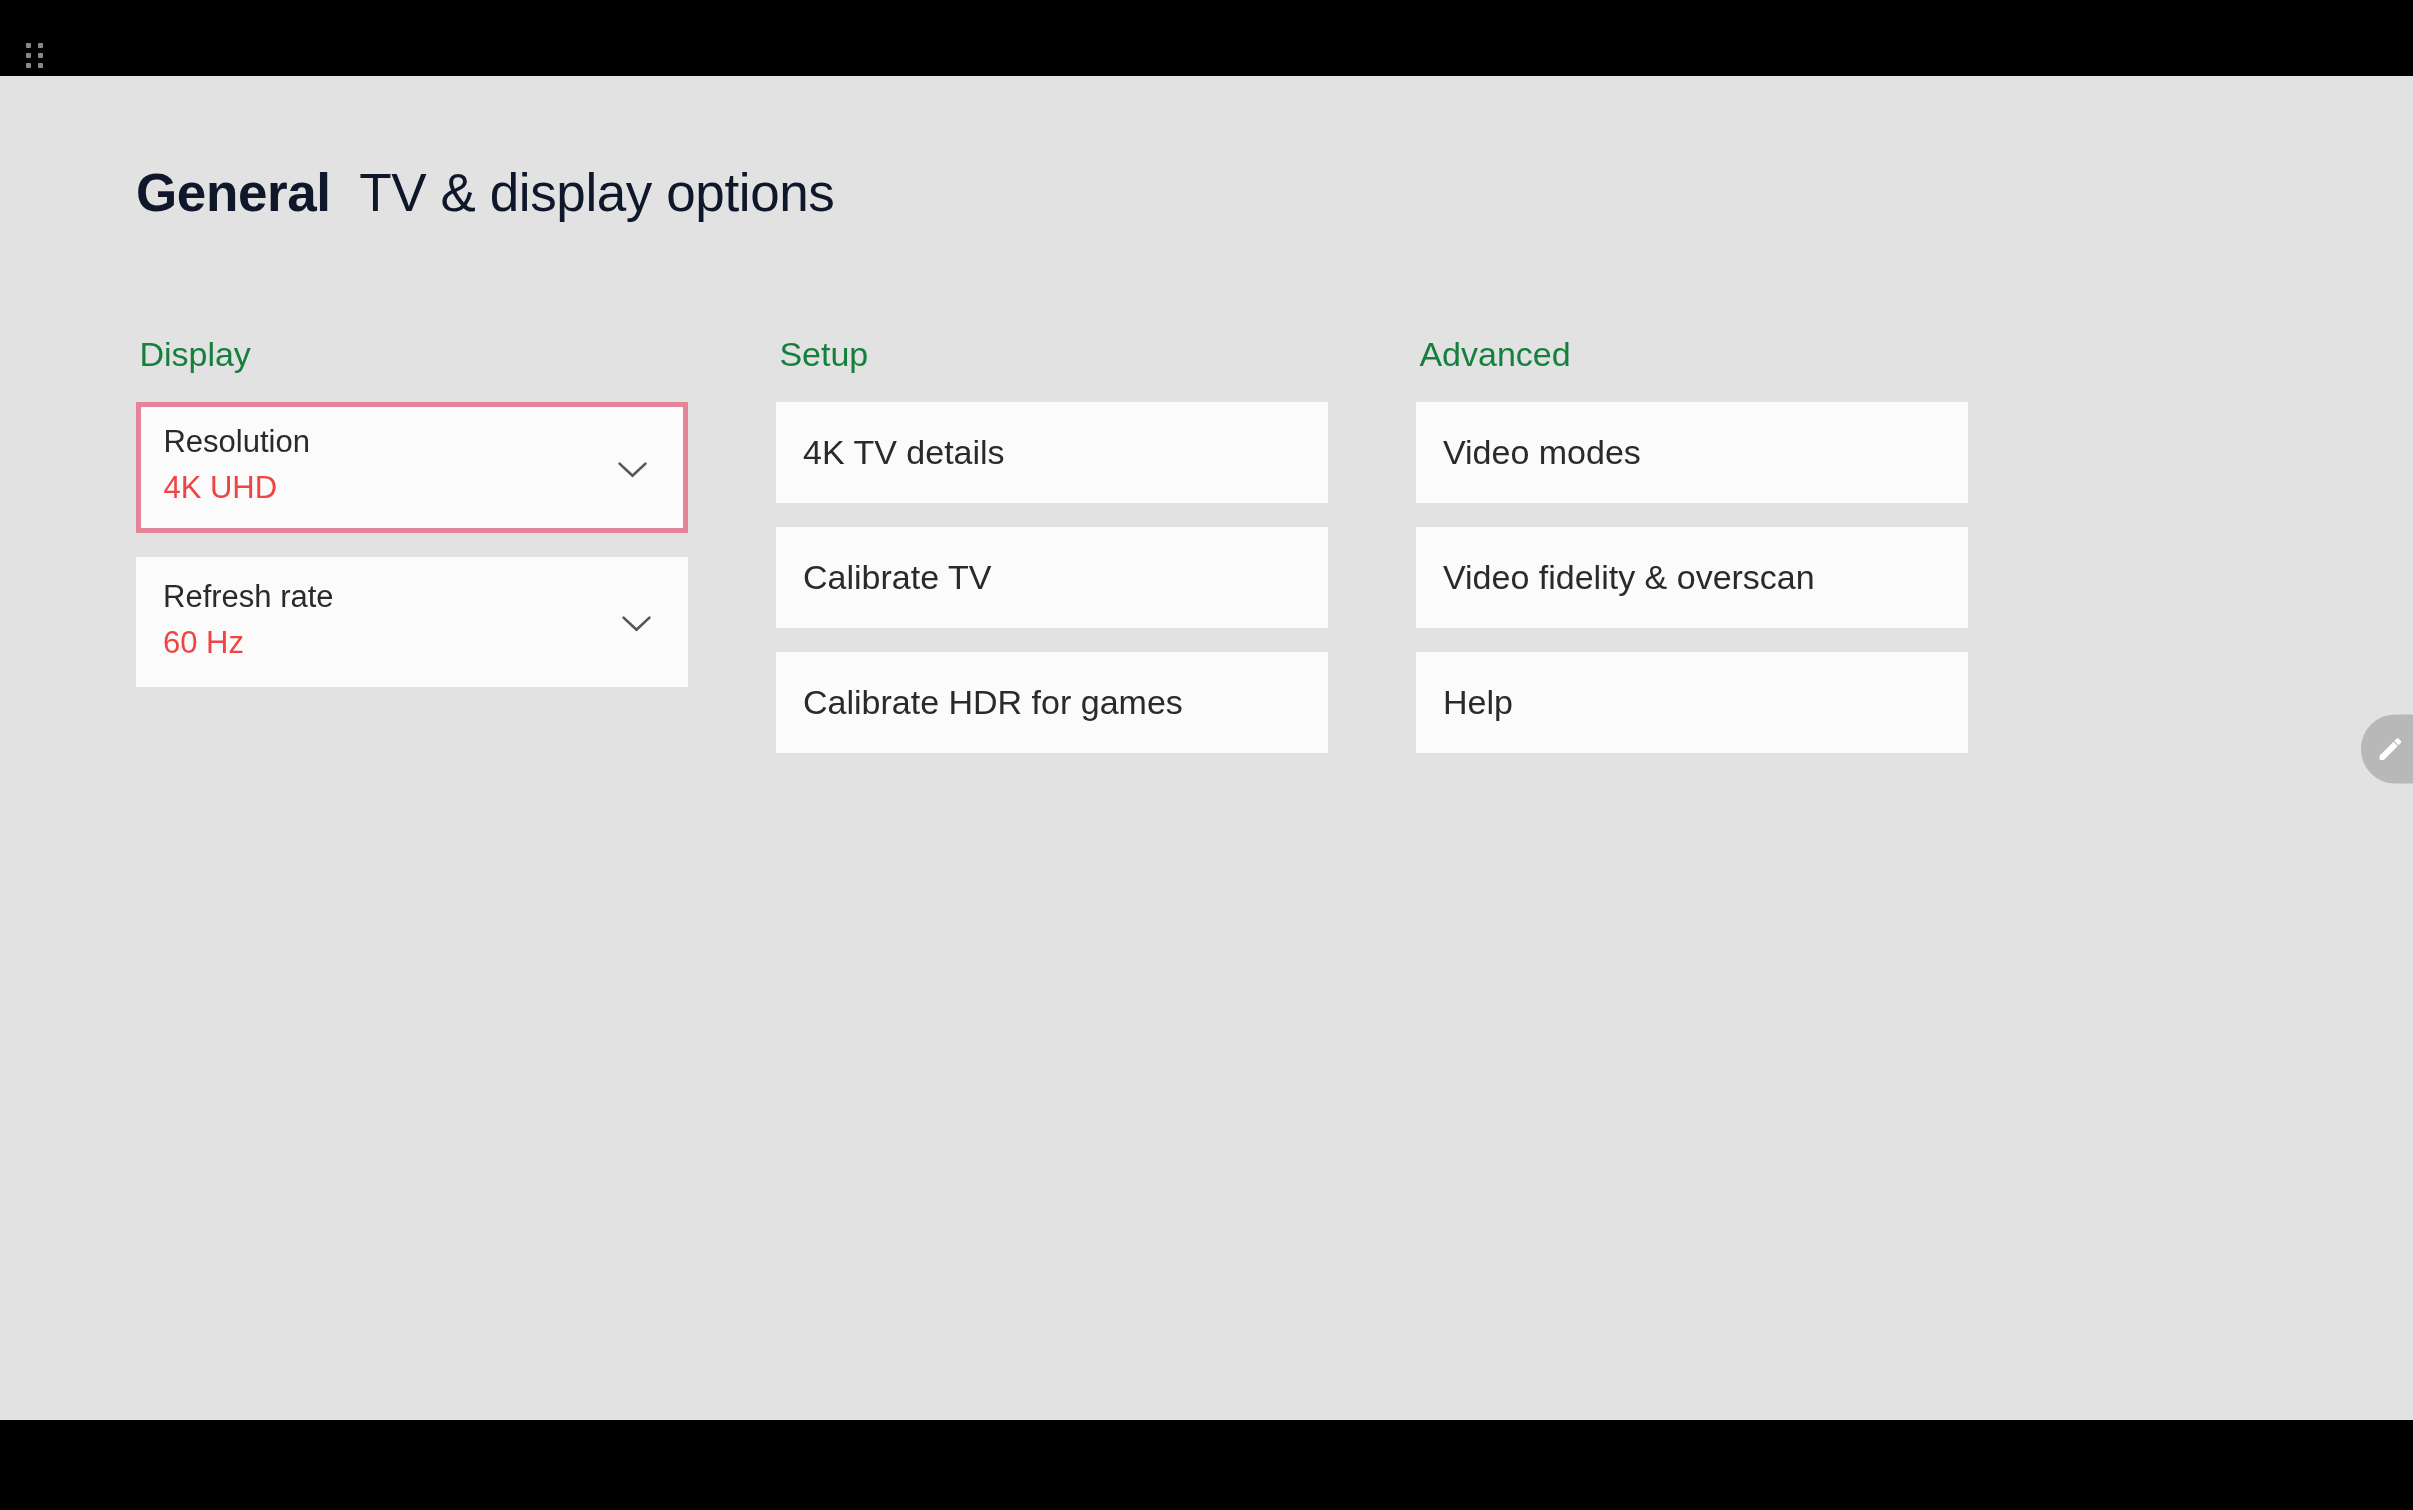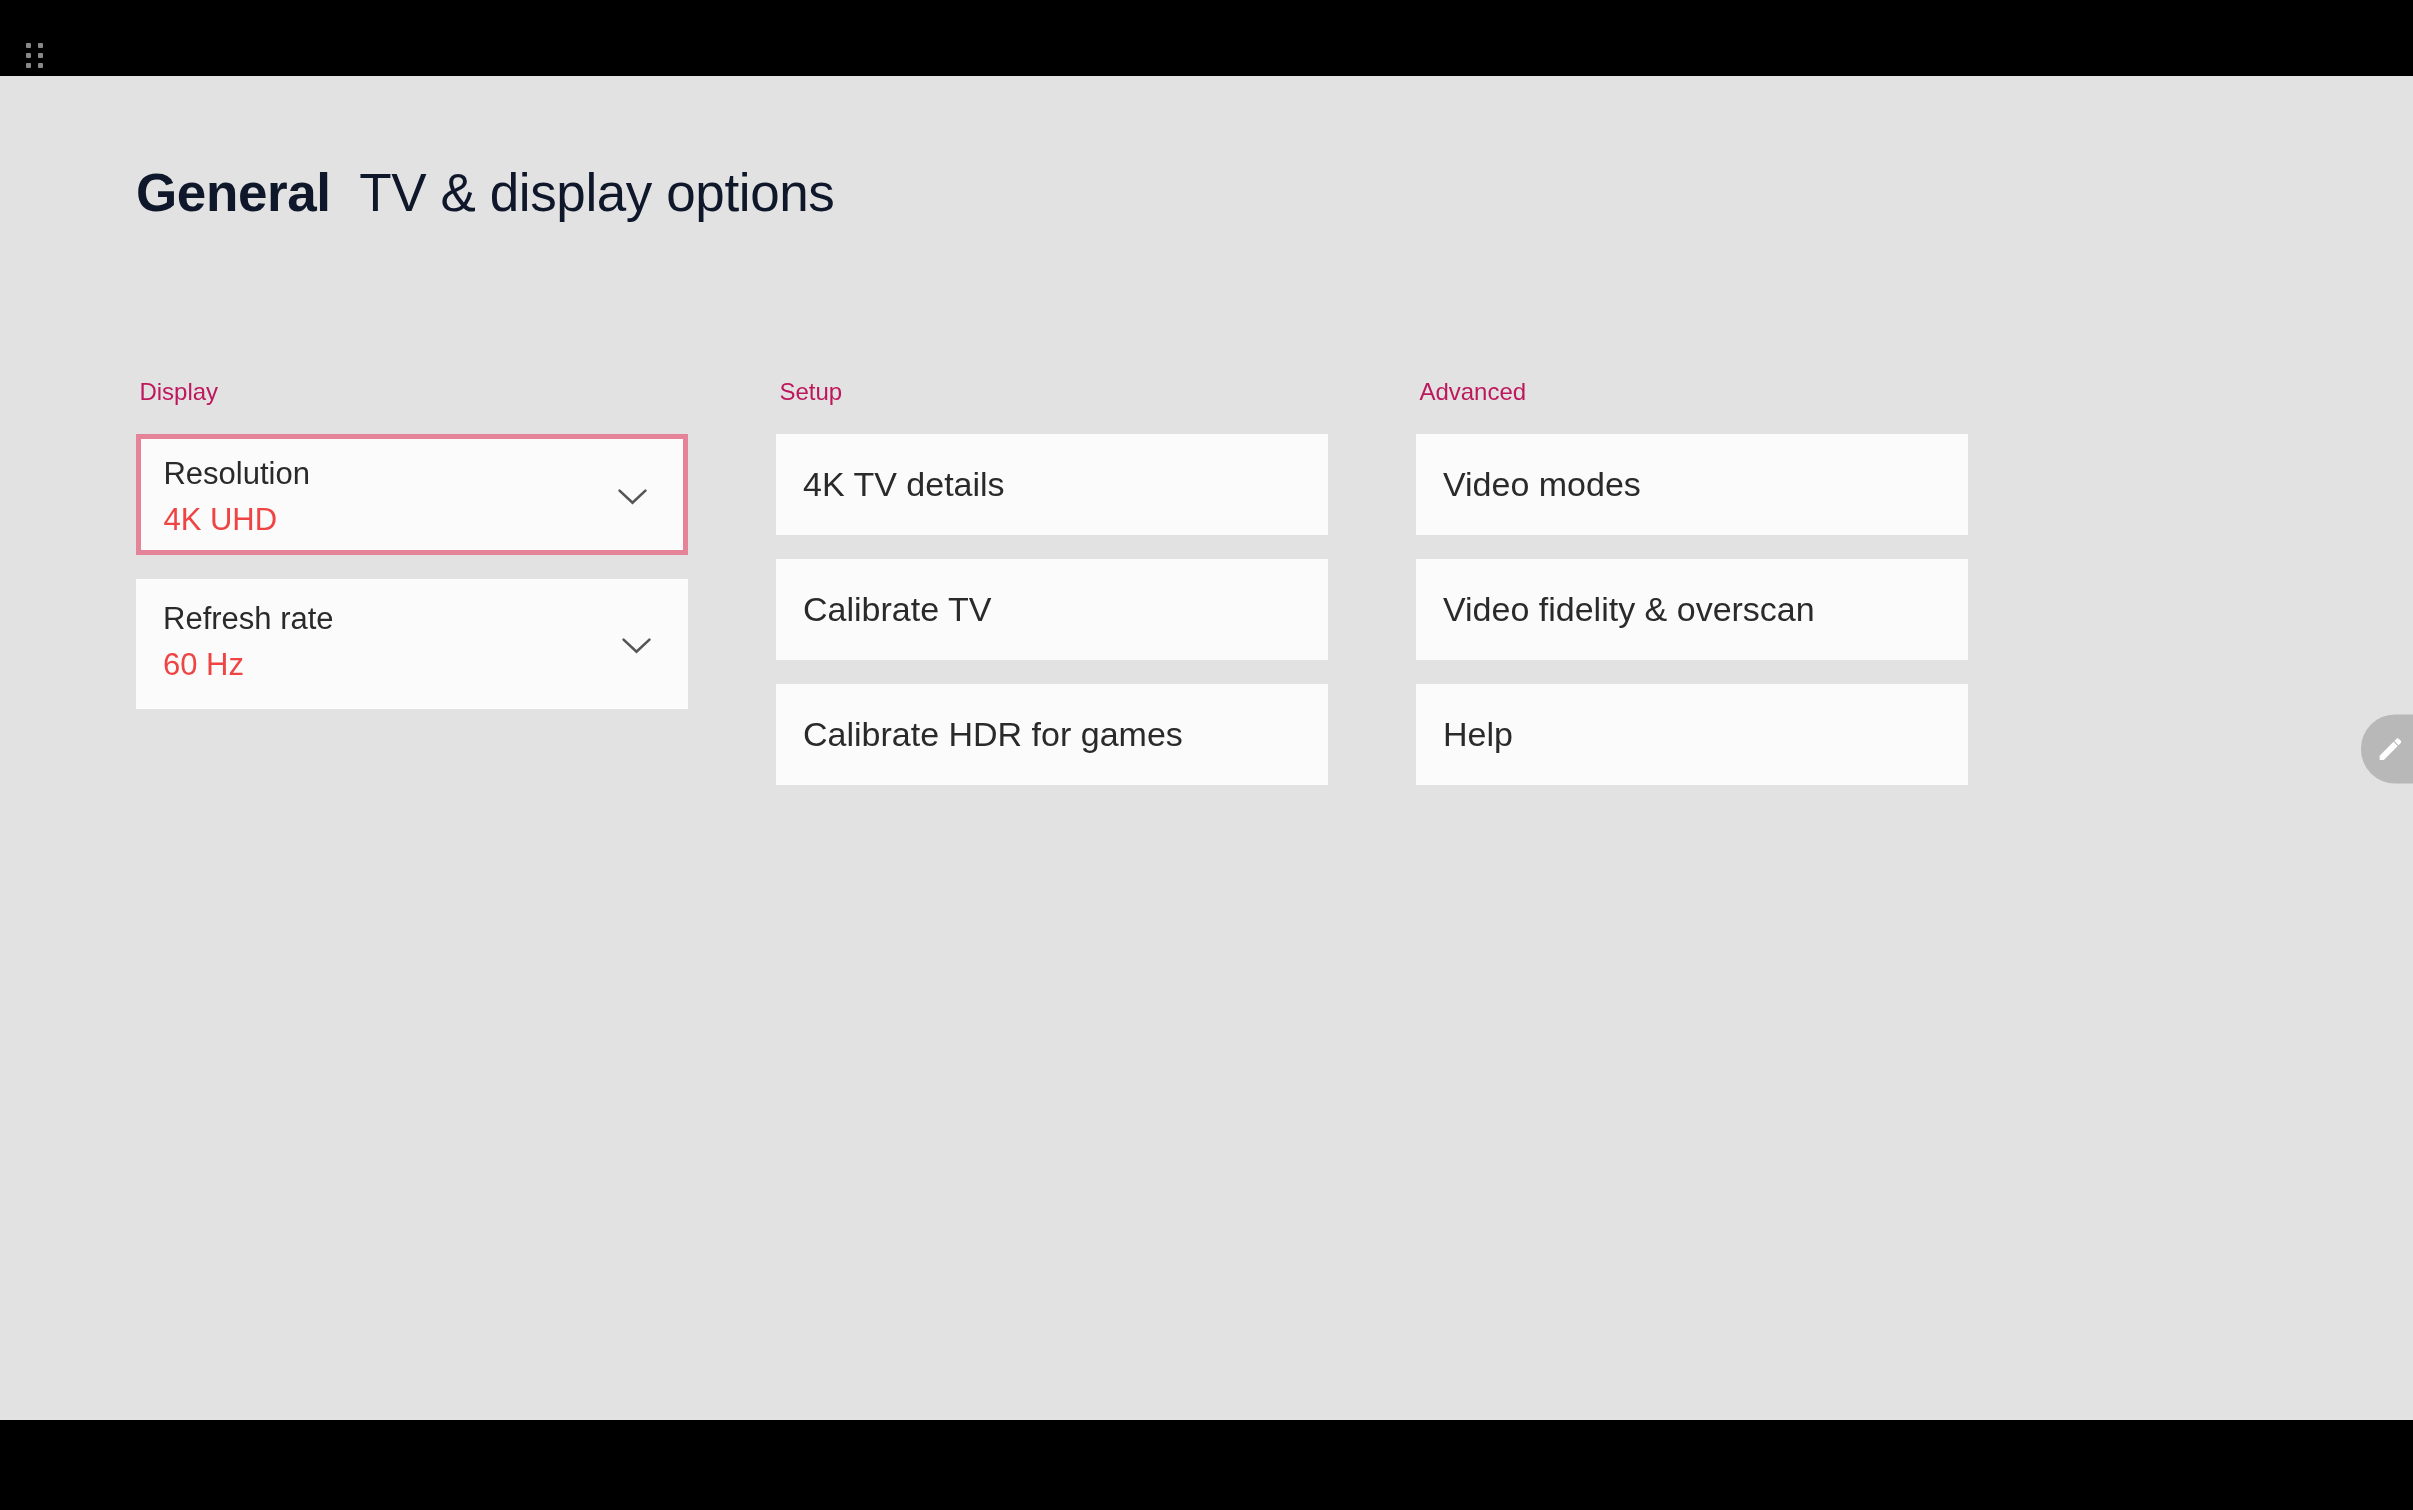--- a/index.html
+++ b/index.html
@@ -76,26 +76,25 @@
     .columns {
       display: flex;
       gap: 88px;
     }
     
     .column {
       width: 552px;
     }
     
     .column-header {
-      font-size: 24px;
+      font-size: 34px;
       font-weight: 400;
-      color: #be185d;
+      color: #15803d;
       margin-bottom: 27.6px;
       padding-left: 3.4px;
-      margin-top: 43px;
     }
     
     .tile {
       width: 100%;
       background: #fbfbfb;
       padding: 30px 26px;
       margin-bottom: 24px;
       font-size: 34px;
       color: #2a2a2a;
       cursor: pointer;
@@ -121,21 +120,21 @@
       display: block;
     }
     
     .tile.dropdown {
       padding-top: 20.7px;
       padding-bottom: 25px;
     }
     
     .tile.selected.dropdown {
       padding-top: 17px;
-      padding-bottom: 12px;
+      padding-bottom: 22px;
     }
     
     .chevron {
       position: absolute;
       right: 34px;
       top: 50%;
       transform: translateY(-50%);
     }
     
     .chevron svg {

